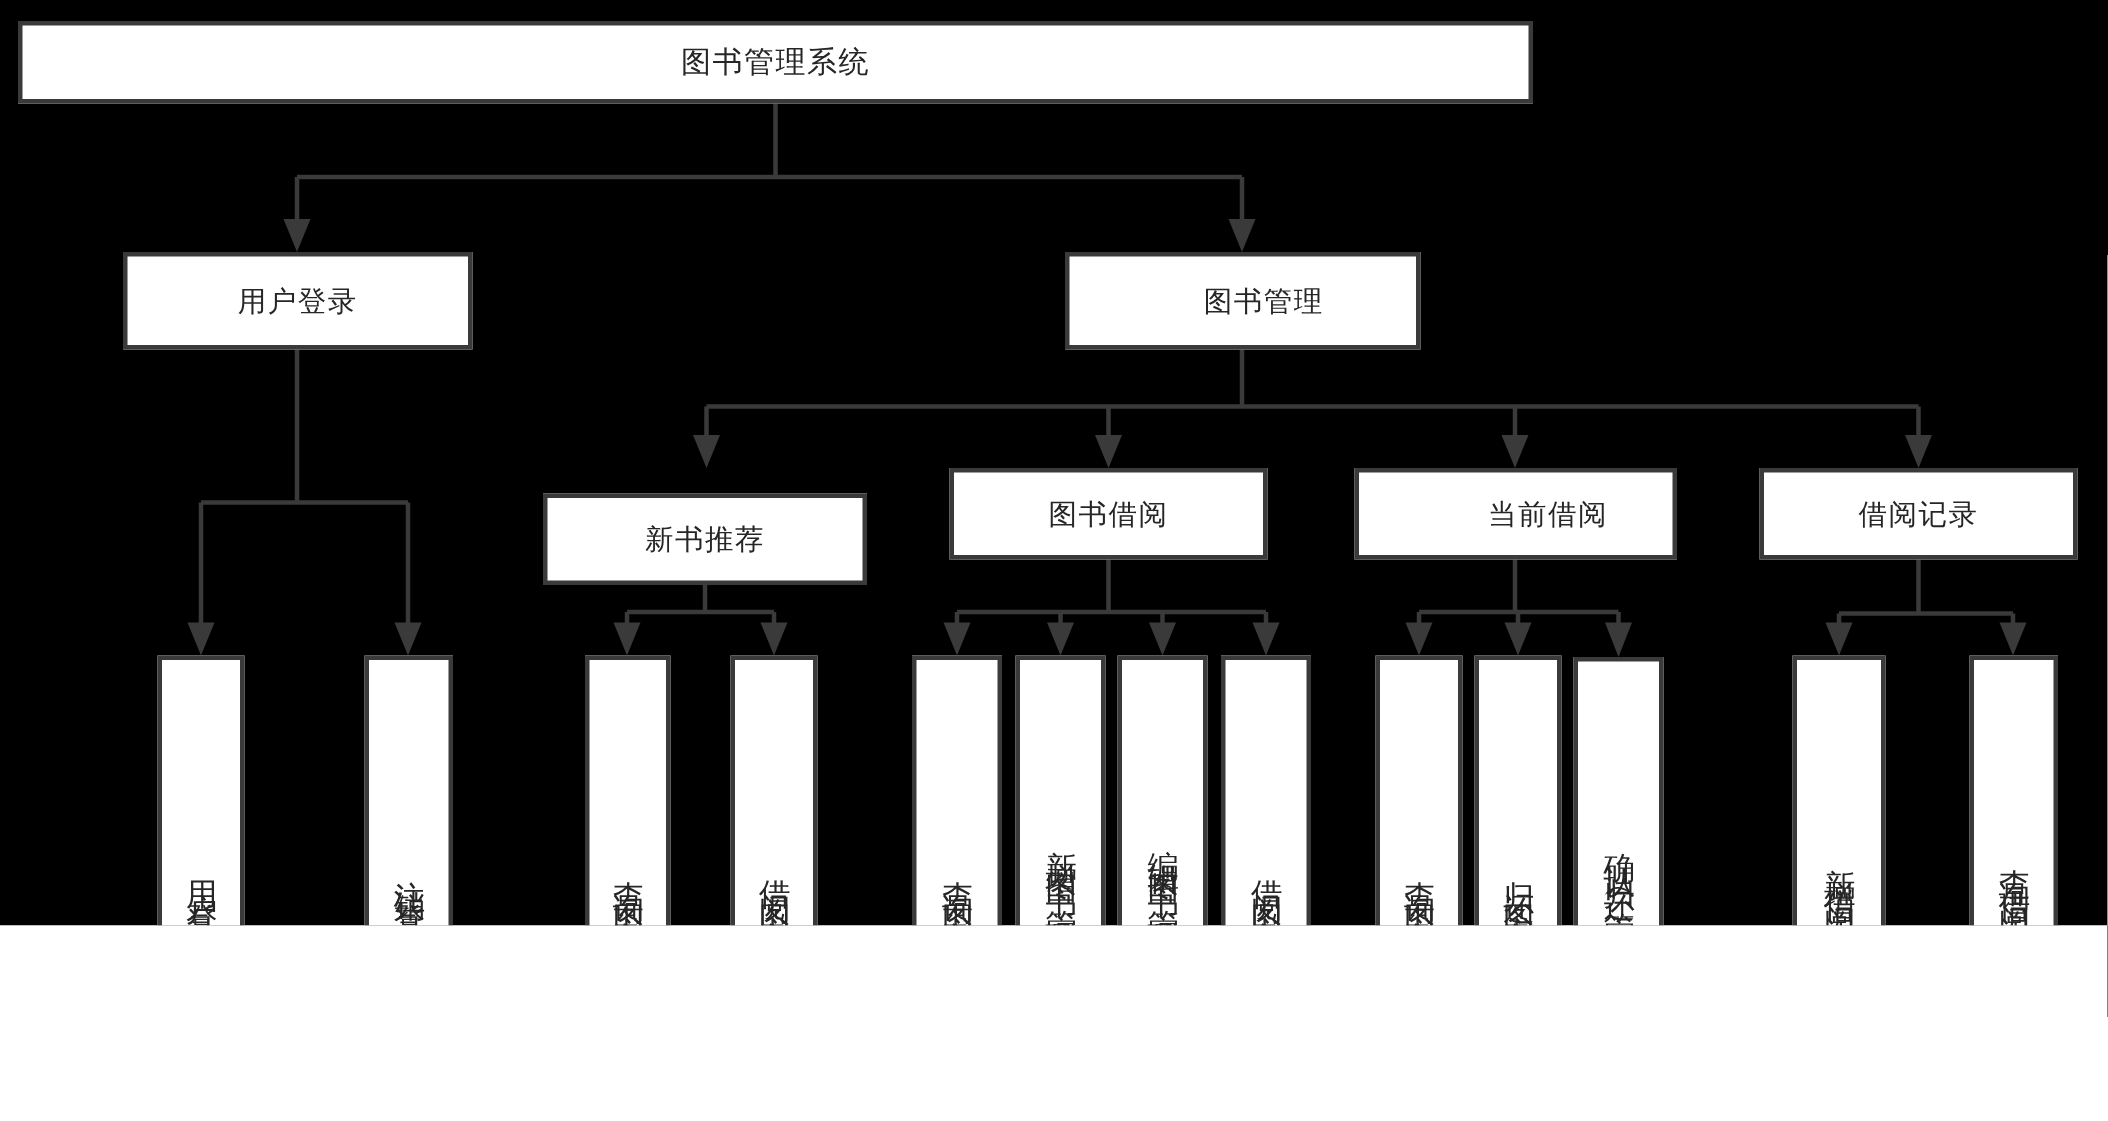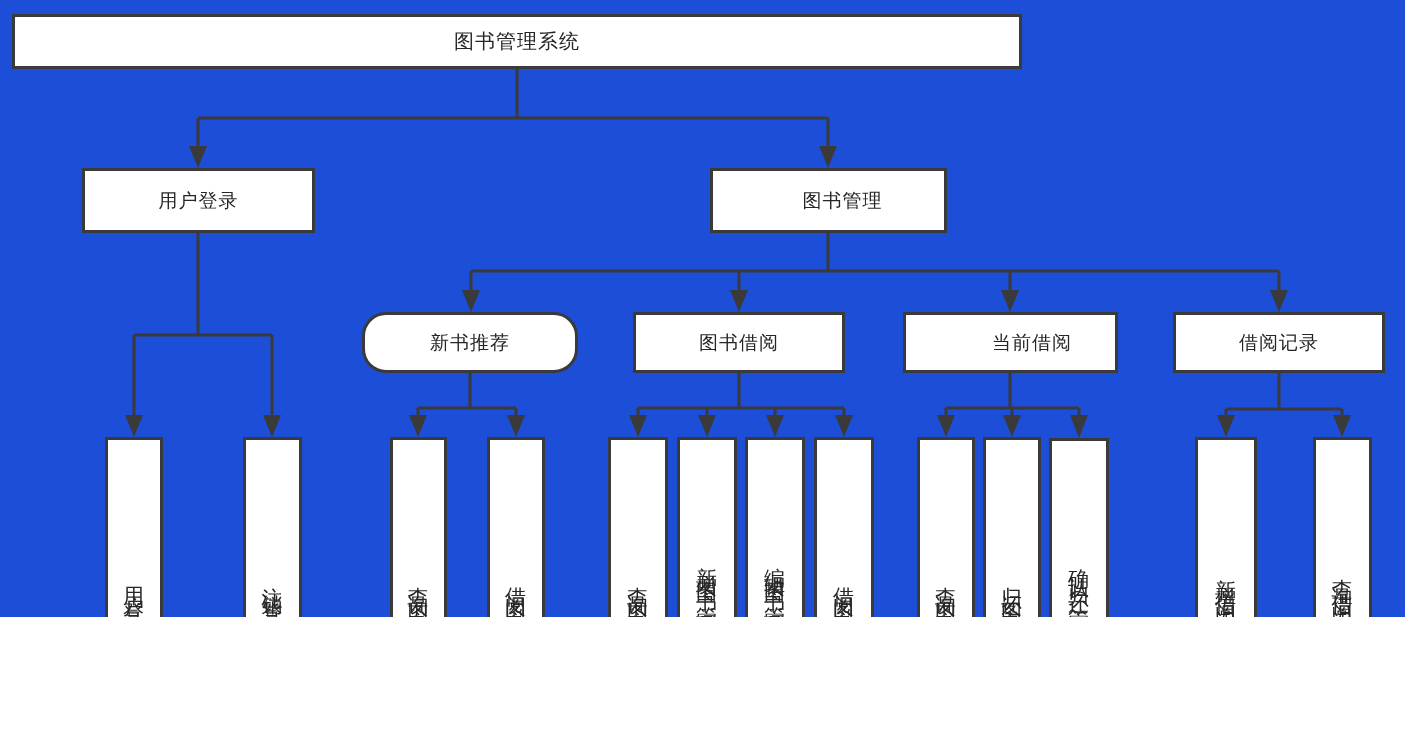--- a/index.html
+++ b/index.html
@@ -1,36 +1,36 @@
 <!DOCTYPE html>
 <html><head>
 <meta charset="utf-8">
 <style>
   html,body { margin:0; padding:0; background:#ffffff; }
   .canvas {
-    position:relative; width:1405px; height:617px; background:#1d4ed8;
+    position:relative; width:1405px; height:617px; background:#000000;
     font-family:"Liberation Sans", sans-serif; overflow:hidden;
   }
   svg.edges { position:absolute; left:0; top:0; width:1405px; height:747px; pointer-events:none; }
   .node {
     position:absolute; box-sizing:border-box; background:#ffffff;
     border:3px solid #3a3a3a; display:flex; align-items:center; justify-content:center;
     color:#262626;
   }
   .node.h span { font-size:19px; letter-spacing:1px; white-space:nowrap; }
   .node.root span { font-size:20px; }
   .node.v span {
     writing-mode:vertical-rl; text-orientation:mixed;
     font-size:21px; letter-spacing:8px; line-height:1;
   }
   
   #n-root            { left:12px;  top:14px;  width:1010px; height:55px; }
   #n-user-login      { left:82px;  top:168px; width:233px;  height:65px; }
   #n-book-mgmt       { left:710px; top:168px; width:237px;  height:65px;padding-left:28px; }
-  #n-new-books       { left:362px; top:312px; width:216px;  height:61px;border-radius:24px; }
+  #n-new-books       { left:362px; top:329px; width:216px;  height:61px; }
   #n-book-borrow     { left:633px; top:312px; width:212px;  height:61px; }
   #n-current-borrow  { left:903px; top:312px; width:215px;  height:61px;padding-left:43px; }
   #n-borrow-records  { left:1173px;top:312px; width:212px;  height:61px; }
   
   .node.v { top:437px; height:298px; width:58px; }
   #n-login       { left:105px; }
   #n-logout      { left:243px; width:59px; }
   #n-nb-query    { left:390px; width:57px; }
   #n-nb-borrow   { left:487px; }
   #n-bb-query    { left:608px; width:60px; }

